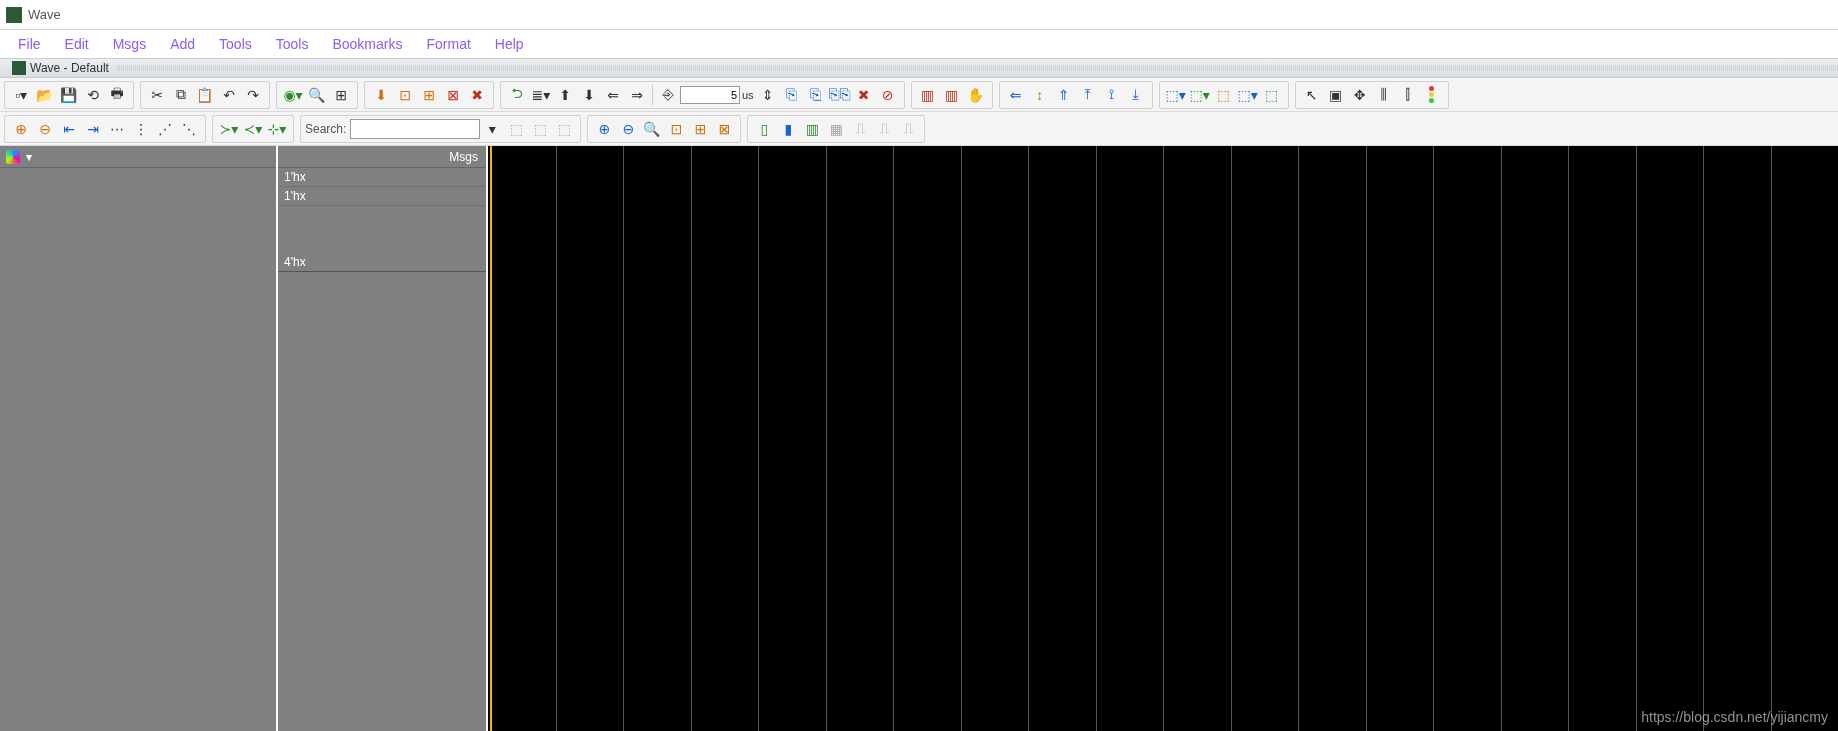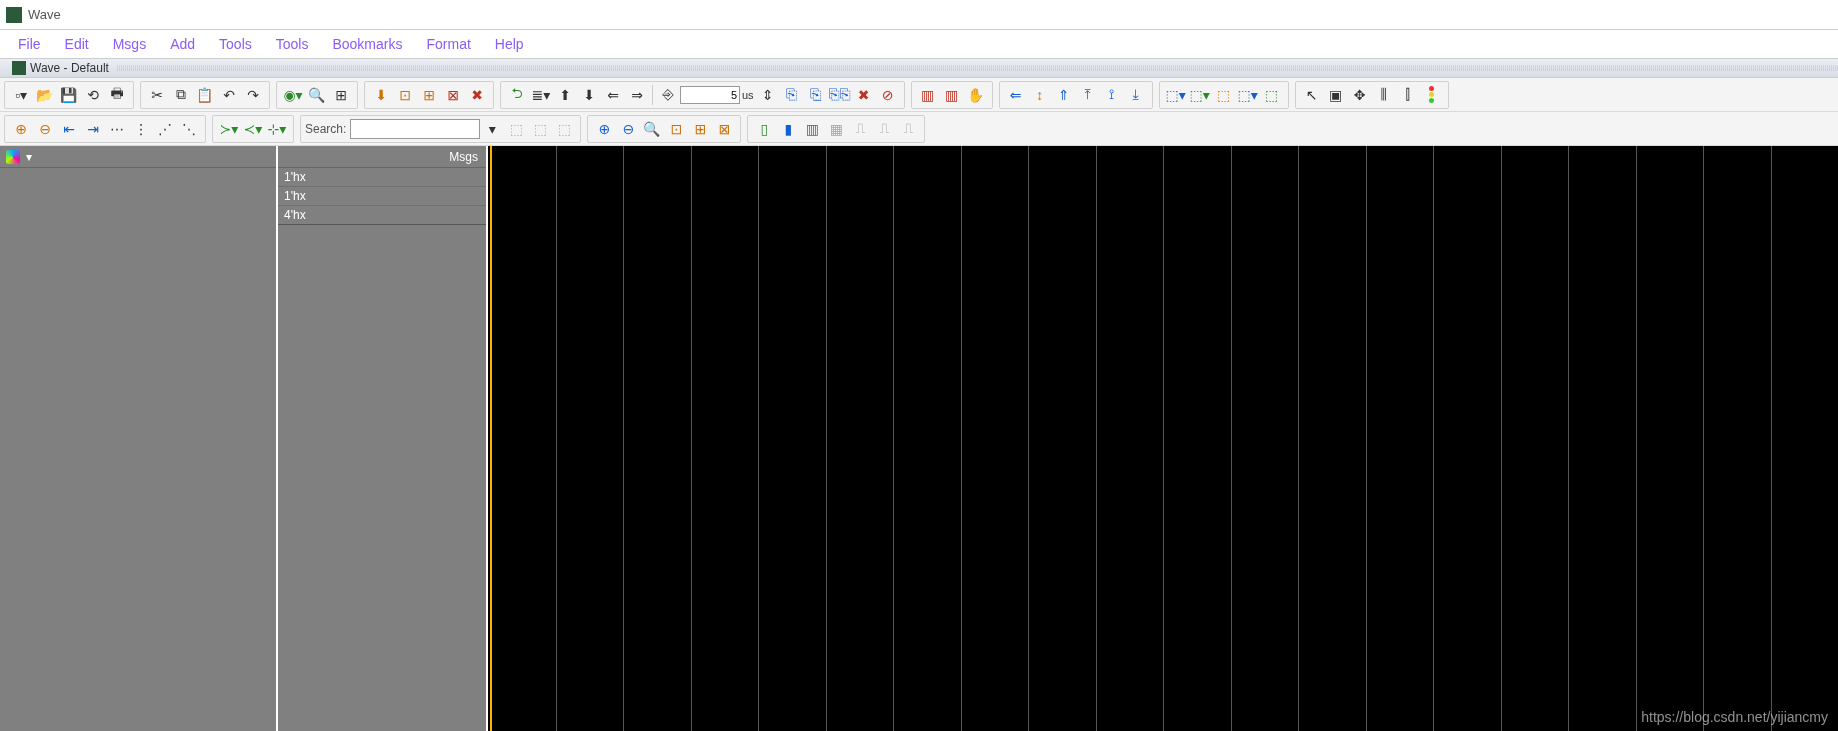--- a/index.html
+++ b/index.html
@@ -35,21 +35,21 @@
 .col-header.left-hdr { justify-content:flex-start; padding-left:6px; }
 .hdr-icon { width:14px; height:14px; margin-right:4px; background: conic-gradient(#0af,#f0a,#af0,#0af); border-radius:2px; }
 
 .sig-row { height: 19px; display:flex; align-items:center; color:#fff; font-size:12px; padding-left: 20px; gap:4px; border-bottom: 1px solid #707070; }
 .sig-row.last { border-bottom: 1px solid #555; }
 .sig-expand { width:10px; height:10px; border:1px solid #fff; color:#fff; font-size:9px; display:flex; align-items:center; justify-content:center; margin-left:-14px; margin-right:2px; background:#808080; }
 .sig-icon { width:12px; height:12px; }
 .sig-icon.blue { background: linear-gradient(135deg,#3cf,#06c); transform: rotate(45deg); }
 .sig-name { white-space:nowrap; }
 .msg-row { height:19px; display:flex; align-items:center; color:#fff; font-size:12px; padding-left:6px; border-bottom:1px solid #707070; }
-.msg-row.last { border-bottom: 1px solid #555; }
+.msg-row.last { border-bottom: 1px solid #555; margin-top: 47px; }
 
 .grid-lines { position:absolute; inset:0; }
 .vline { position:absolute; top:0; bottom:0; width:1px; background:#555; }
 .cursor-line { position:absolute; top:0; bottom:0; width:2px; background:#ffb000; left:2px; }
 
 .watermark { position:absolute; right:10px; bottom:6px; color:#ccc; font-size:14px; opacity:.7; font-family: Arial; }
 
 
 .c-yellow{color:#c9a400;} .c-blue{color:#1560d0;} .c-green{color:#2a8a2a;} .c-red{color:#c03020;} .c-orange{color:#d07000;} .c-dark{color:#333;}
 .traffic { display:flex; flex-direction:column; gap:1px; }

